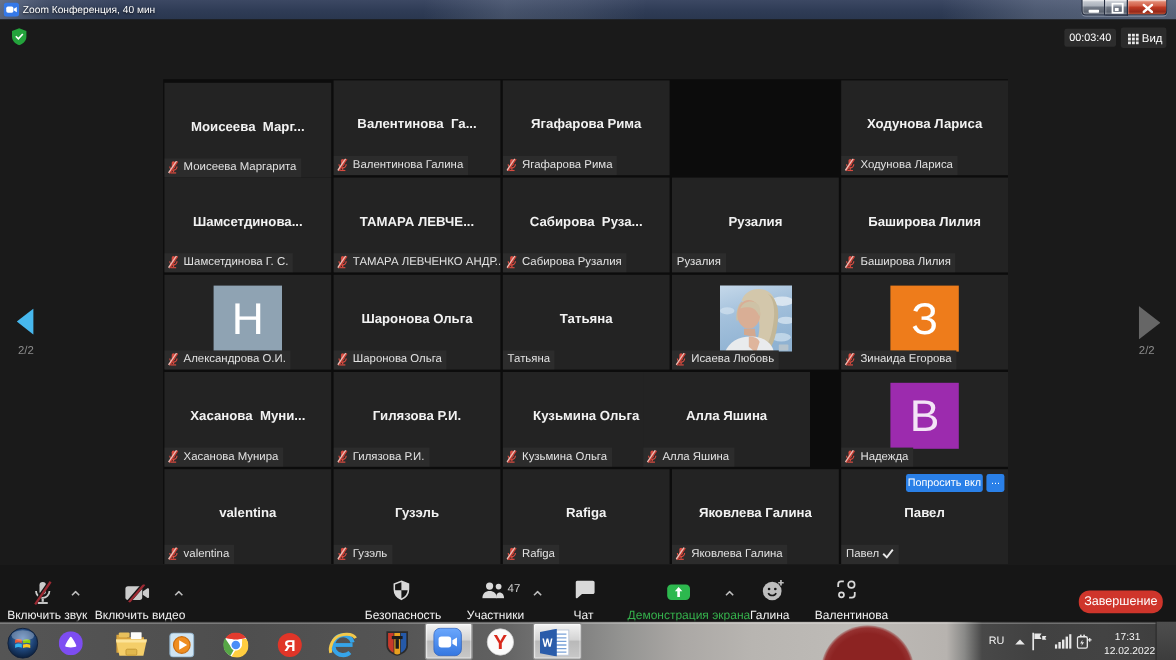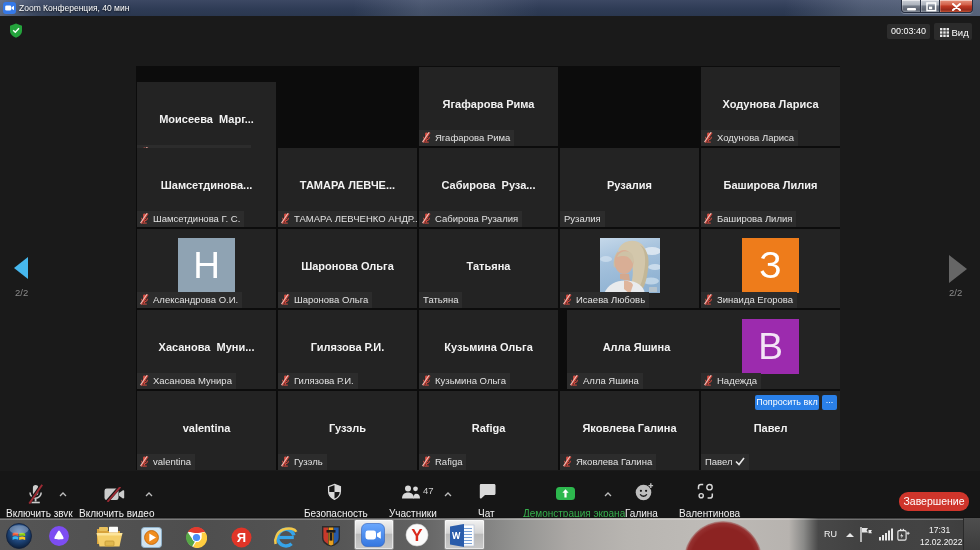--- a/index.html
+++ b/index.html
@@ -117,30 +117,41 @@
     <path d="M14 0 L14 22 L0 11 Z" fill="#47b8ee"></path>
   </svg>
 <div class="pg abs" style="left:15px;top:287px">2/2</div>
 <svg class="abs" style="left:949px;top:255px" width="18" height="28" viewBox="0 0 18 28">
     <path d="M0 0 L0 28 L18 14 Z" fill="#666666"></path>
   </svg>
 <div class="pg abs" style="left:949px;top:287px">2/2</div>
 
 <div id="grid" class="abs">
 
-  <div class="tile" style="left:1px;top:16px">
+  <div class="tile" style="left:1px;top:3px">
       <div class="cname">Моисеева&nbsp; Марг...</div>
       <div class="nlabel"><svg width="9" height="11" viewBox="0 0 9 11">
           <rect x="3.1" y="0.4" width="2.9" height="6" rx="1.45" fill="#d84b40"></rect>
           <path d="M1.5 4.8 a3 3 0 0 0 6 0" fill="none" stroke="#d84b40" stroke-width="1"></path>
           <rect x="4" y="7.8" width="1.1" height="1.7" fill="#d84b40"></rect>
           <rect x="2.4" y="9.6" width="4.4" height="1" fill="#d84b40"></rect>
           <line x1="0.7" y1="10.2" x2="7.3" y2="0.4" stroke="#edbcb4" stroke-width="1.7"></line>
           <line x1="1.5" y1="10.5" x2="8.1" y2="0.7" stroke="#c2392f" stroke-width="1.1"></line>
         </svg> Моисеева Маргарита</div>
+    </div>
+  <div class="tile" style="left:142px;top:1px">
+      <div class="cname">Валентинова&nbsp; Га...</div>
+      <div class="nlabel"><svg width="9" height="11" viewBox="0 0 9 11">
+          <rect x="3.1" y="0.4" width="2.9" height="6" rx="1.45" fill="#d84b40"></rect>
+          <path d="M1.5 4.8 a3 3 0 0 0 6 0" fill="none" stroke="#d84b40" stroke-width="1"></path>
+          <rect x="4" y="7.8" width="1.1" height="1.7" fill="#d84b40"></rect>
+          <rect x="2.4" y="9.6" width="4.4" height="1" fill="#d84b40"></rect>
+          <line x1="0.7" y1="10.2" x2="7.3" y2="0.4" stroke="#edbcb4" stroke-width="1.7"></line>
+          <line x1="1.5" y1="10.5" x2="8.1" y2="0.7" stroke="#c2392f" stroke-width="1.1"></line>
+        </svg> Валентинова Галина</div>
     </div>
   <div class="tile" style="left:283px;top:1px">
       <div class="cname">Ягафарова Рима</div>
       <div class="nlabel"><svg width="9" height="11" viewBox="0 0 9 11">
           <rect x="3.1" y="0.4" width="2.9" height="6" rx="1.45" fill="#d84b40"></rect>
           <path d="M1.5 4.8 a3 3 0 0 0 6 0" fill="none" stroke="#d84b40" stroke-width="1"></path>
           <rect x="4" y="7.8" width="1.1" height="1.7" fill="#d84b40"></rect>
           <rect x="2.4" y="9.6" width="4.4" height="1" fill="#d84b40"></rect>
           <line x1="0.7" y1="10.2" x2="7.3" y2="0.4" stroke="#edbcb4" stroke-width="1.7"></line>
           <line x1="1.5" y1="10.5" x2="8.1" y2="0.7" stroke="#c2392f" stroke-width="1.1"></line>
@@ -306,21 +317,21 @@
       <div class="cname">Кузьмина Ольга</div>
       <div class="nlabel"><svg width="9" height="11" viewBox="0 0 9 11">
           <rect x="3.1" y="0.4" width="2.9" height="6" rx="1.45" fill="#d84b40"></rect>
           <path d="M1.5 4.8 a3 3 0 0 0 6 0" fill="none" stroke="#d84b40" stroke-width="1"></path>
           <rect x="4" y="7.8" width="1.1" height="1.7" fill="#d84b40"></rect>
           <rect x="2.4" y="9.6" width="4.4" height="1" fill="#d84b40"></rect>
           <line x1="0.7" y1="10.2" x2="7.3" y2="0.4" stroke="#edbcb4" stroke-width="1.7"></line>
           <line x1="1.5" y1="10.5" x2="8.1" y2="0.7" stroke="#c2392f" stroke-width="1.1"></line>
         </svg> Кузьмина Ольга</div>
     </div>
-  <div class="tile" style="left:431px;top:244px">
+  <div class="tile" style="left:400px;top:244px">
       <div class="cname">Алла Яшина</div>
       <div class="nlabel"><svg width="9" height="11" viewBox="0 0 9 11">
           <rect x="3.1" y="0.4" width="2.9" height="6" rx="1.45" fill="#d84b40"></rect>
           <path d="M1.5 4.8 a3 3 0 0 0 6 0" fill="none" stroke="#d84b40" stroke-width="1"></path>
           <rect x="4" y="7.8" width="1.1" height="1.7" fill="#d84b40"></rect>
           <rect x="2.4" y="9.6" width="4.4" height="1" fill="#d84b40"></rect>
           <line x1="0.7" y1="10.2" x2="7.3" y2="0.4" stroke="#edbcb4" stroke-width="1.7"></line>
           <line x1="1.5" y1="10.5" x2="8.1" y2="0.7" stroke="#c2392f" stroke-width="1.1"></line>
         </svg> Алла Яшина</div>
     </div>

